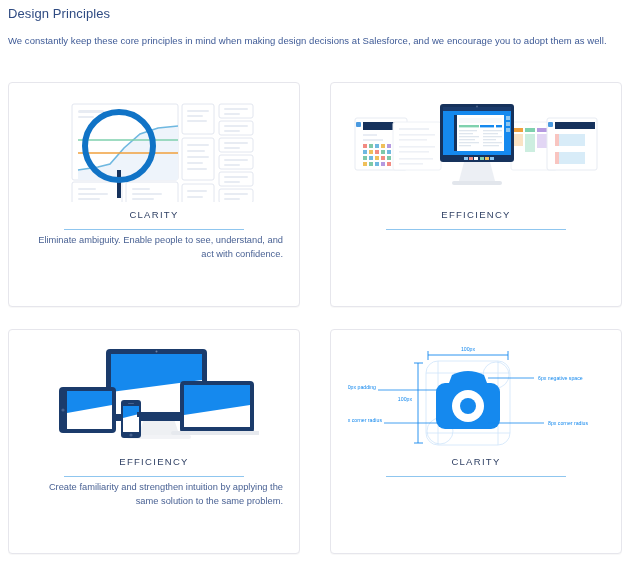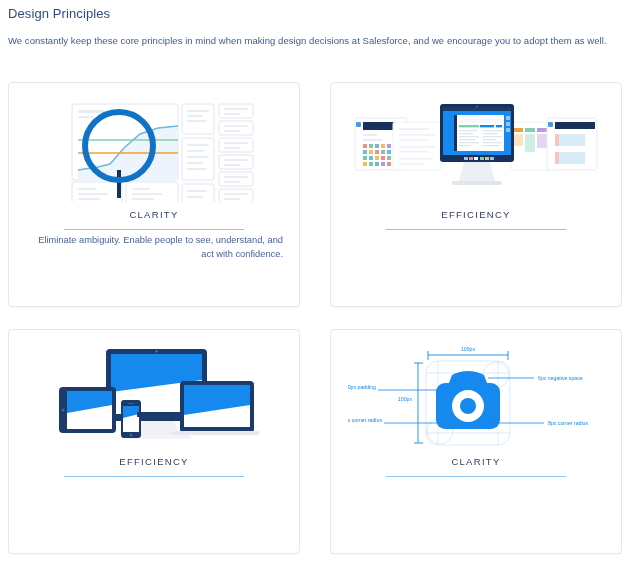--- a/index.html
+++ b/index.html
@@ -323,20 +323,21 @@
             <path d="M74 63 L90 63 L90 71 L74 75 Z" fill="#1589ee"></path>
             <rect x="79" y="60" width="6" height="1" rx="0.5" fill="#47628f"></rect>
             <circle cx="82" cy="92" r="1.6" fill="#47628f"></circle>
           </g>
 
           <rect x="88" y="69" width="46" height="5" fill="#1b3b6b"></rect>
         </svg>
       </div>
       <div class="card-title">EFFICIENCY</div>
       <div class="divider"></div>
+      <div class="card-desc">Create familiarity and strengthen intuition by applying the same solution to the same problem.</div>
     </div>
 
     <div class="card">
       <div class="art">
         <svg width="256" height="106" viewBox="0 0 256 106">
 
           <g stroke="#cfe4fa" stroke-width="0.8" fill="none">
             <rect x="78" y="18" width="84" height="84" rx="12"></rect>
             <line x1="90" y1="18" x2="90" y2="102"></line>
             <line x1="150" y1="18" x2="150" y2="102"></line>

